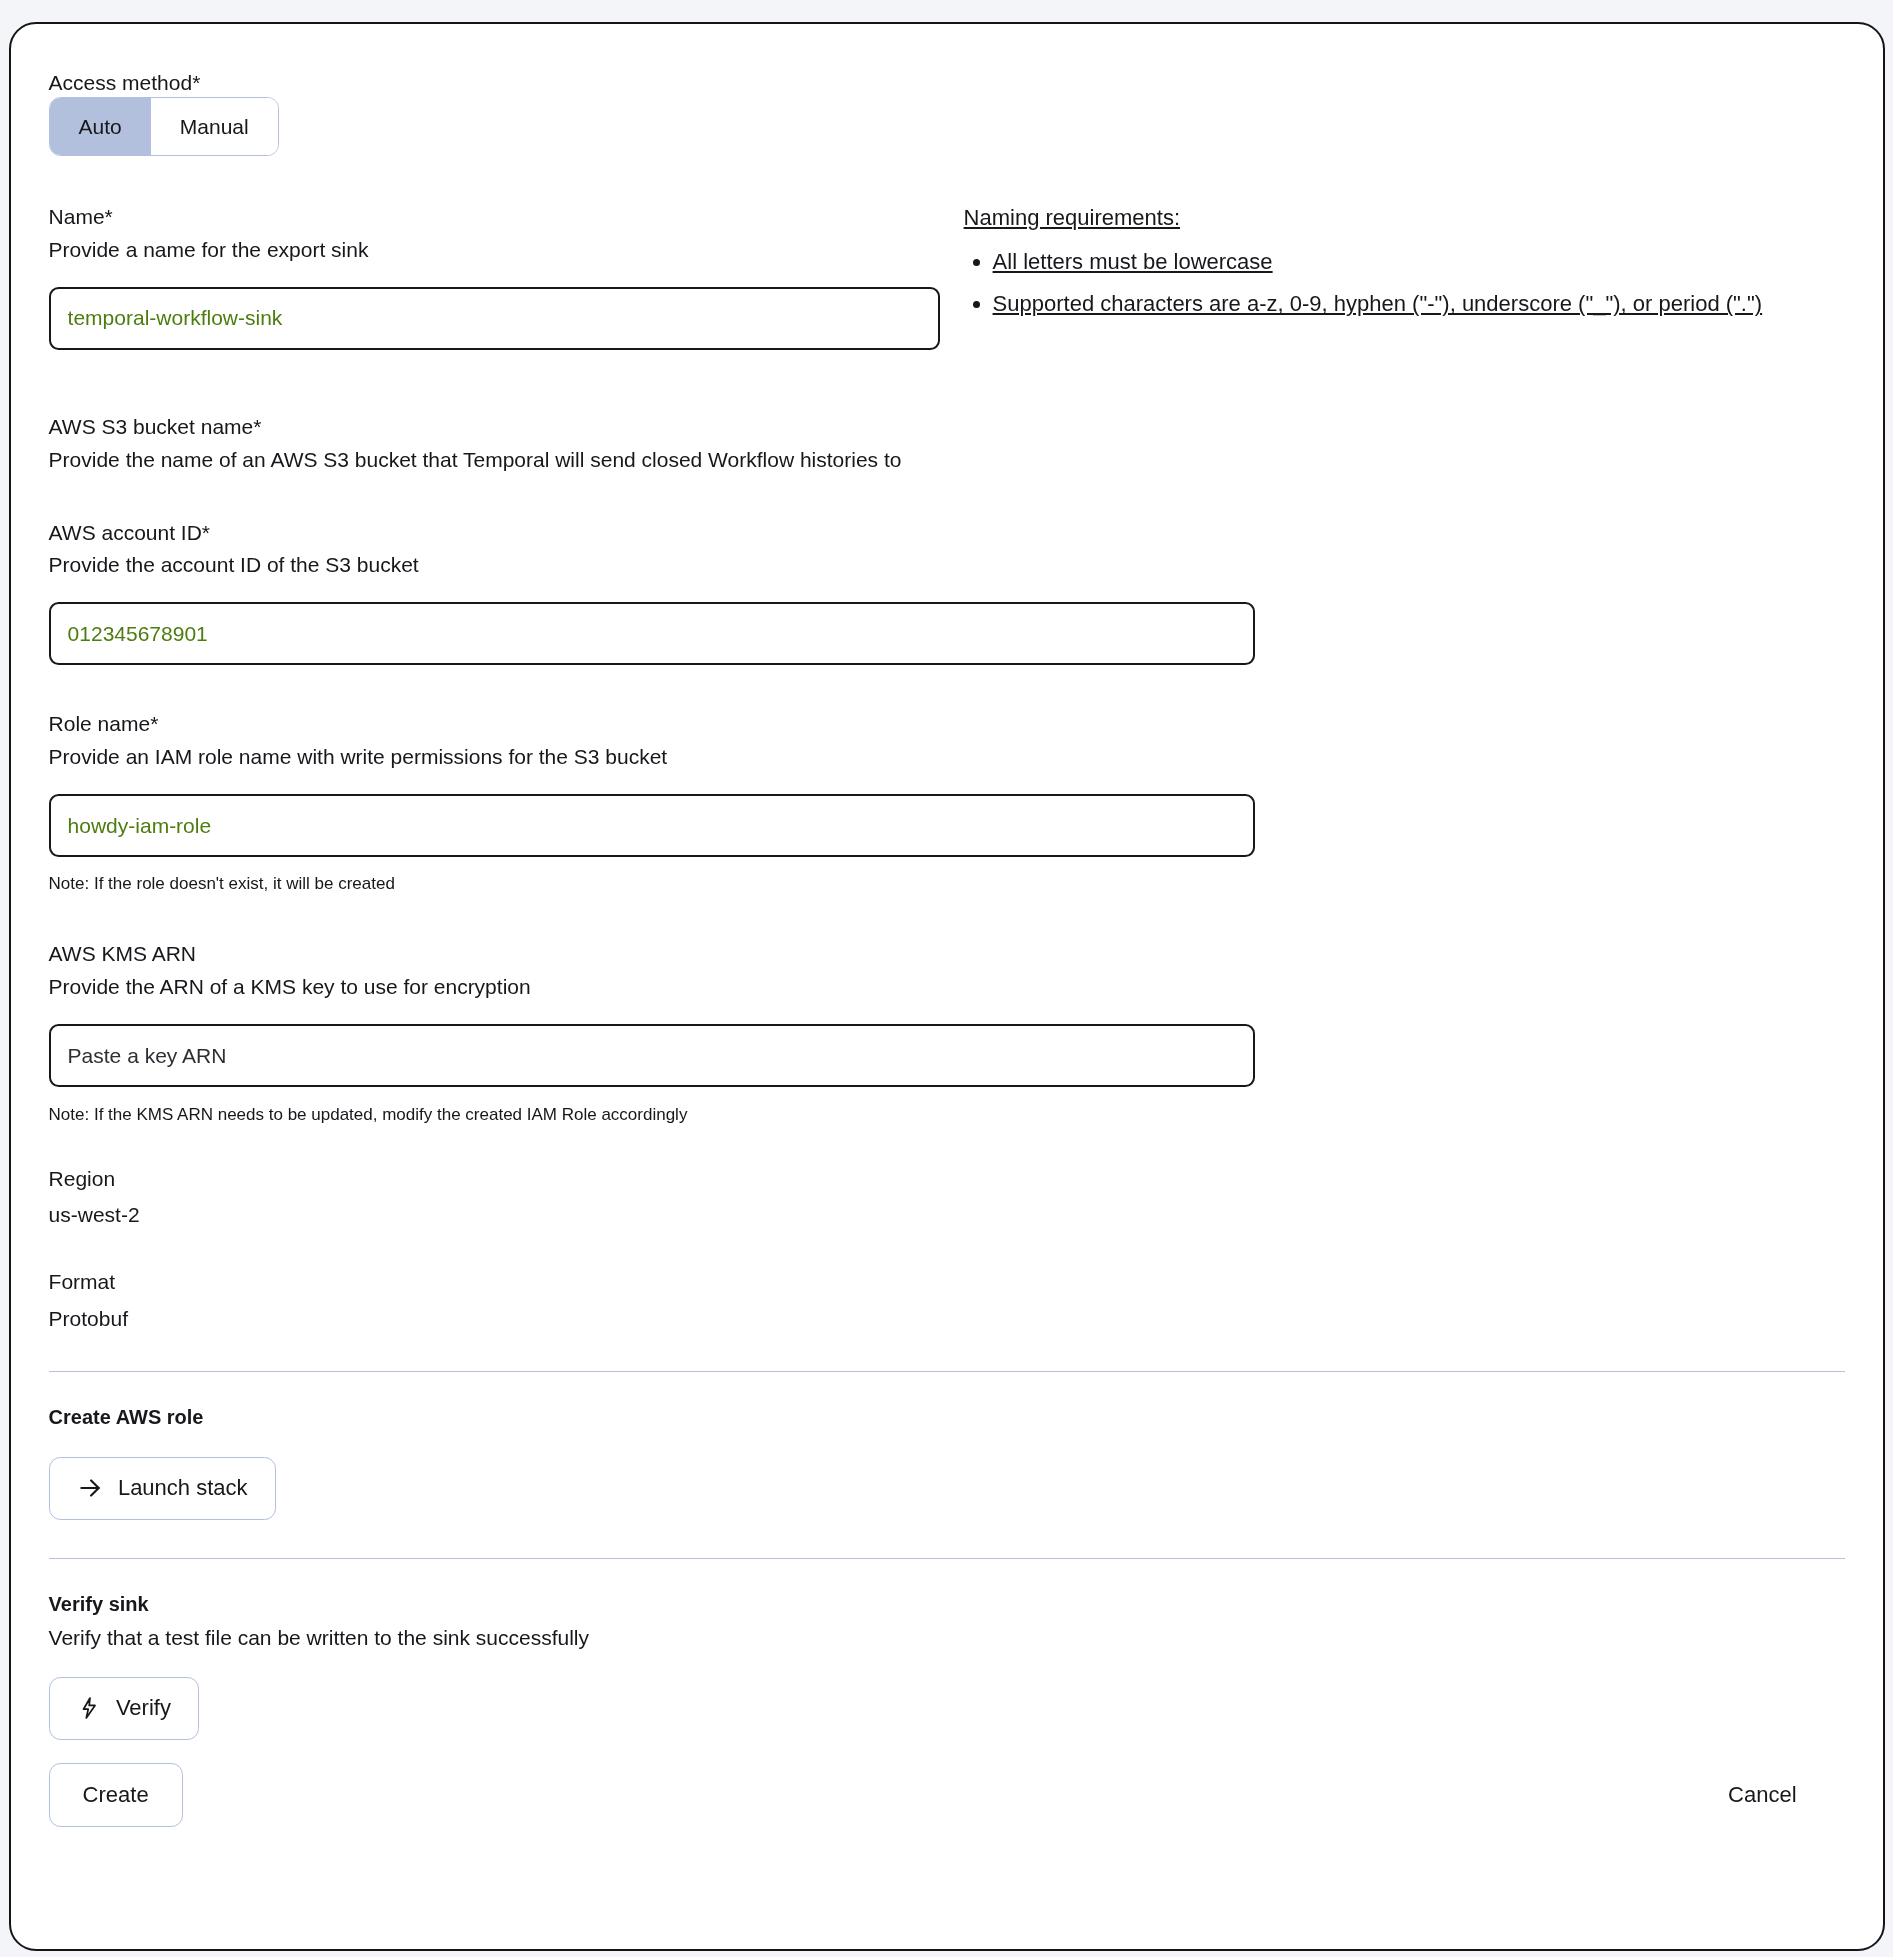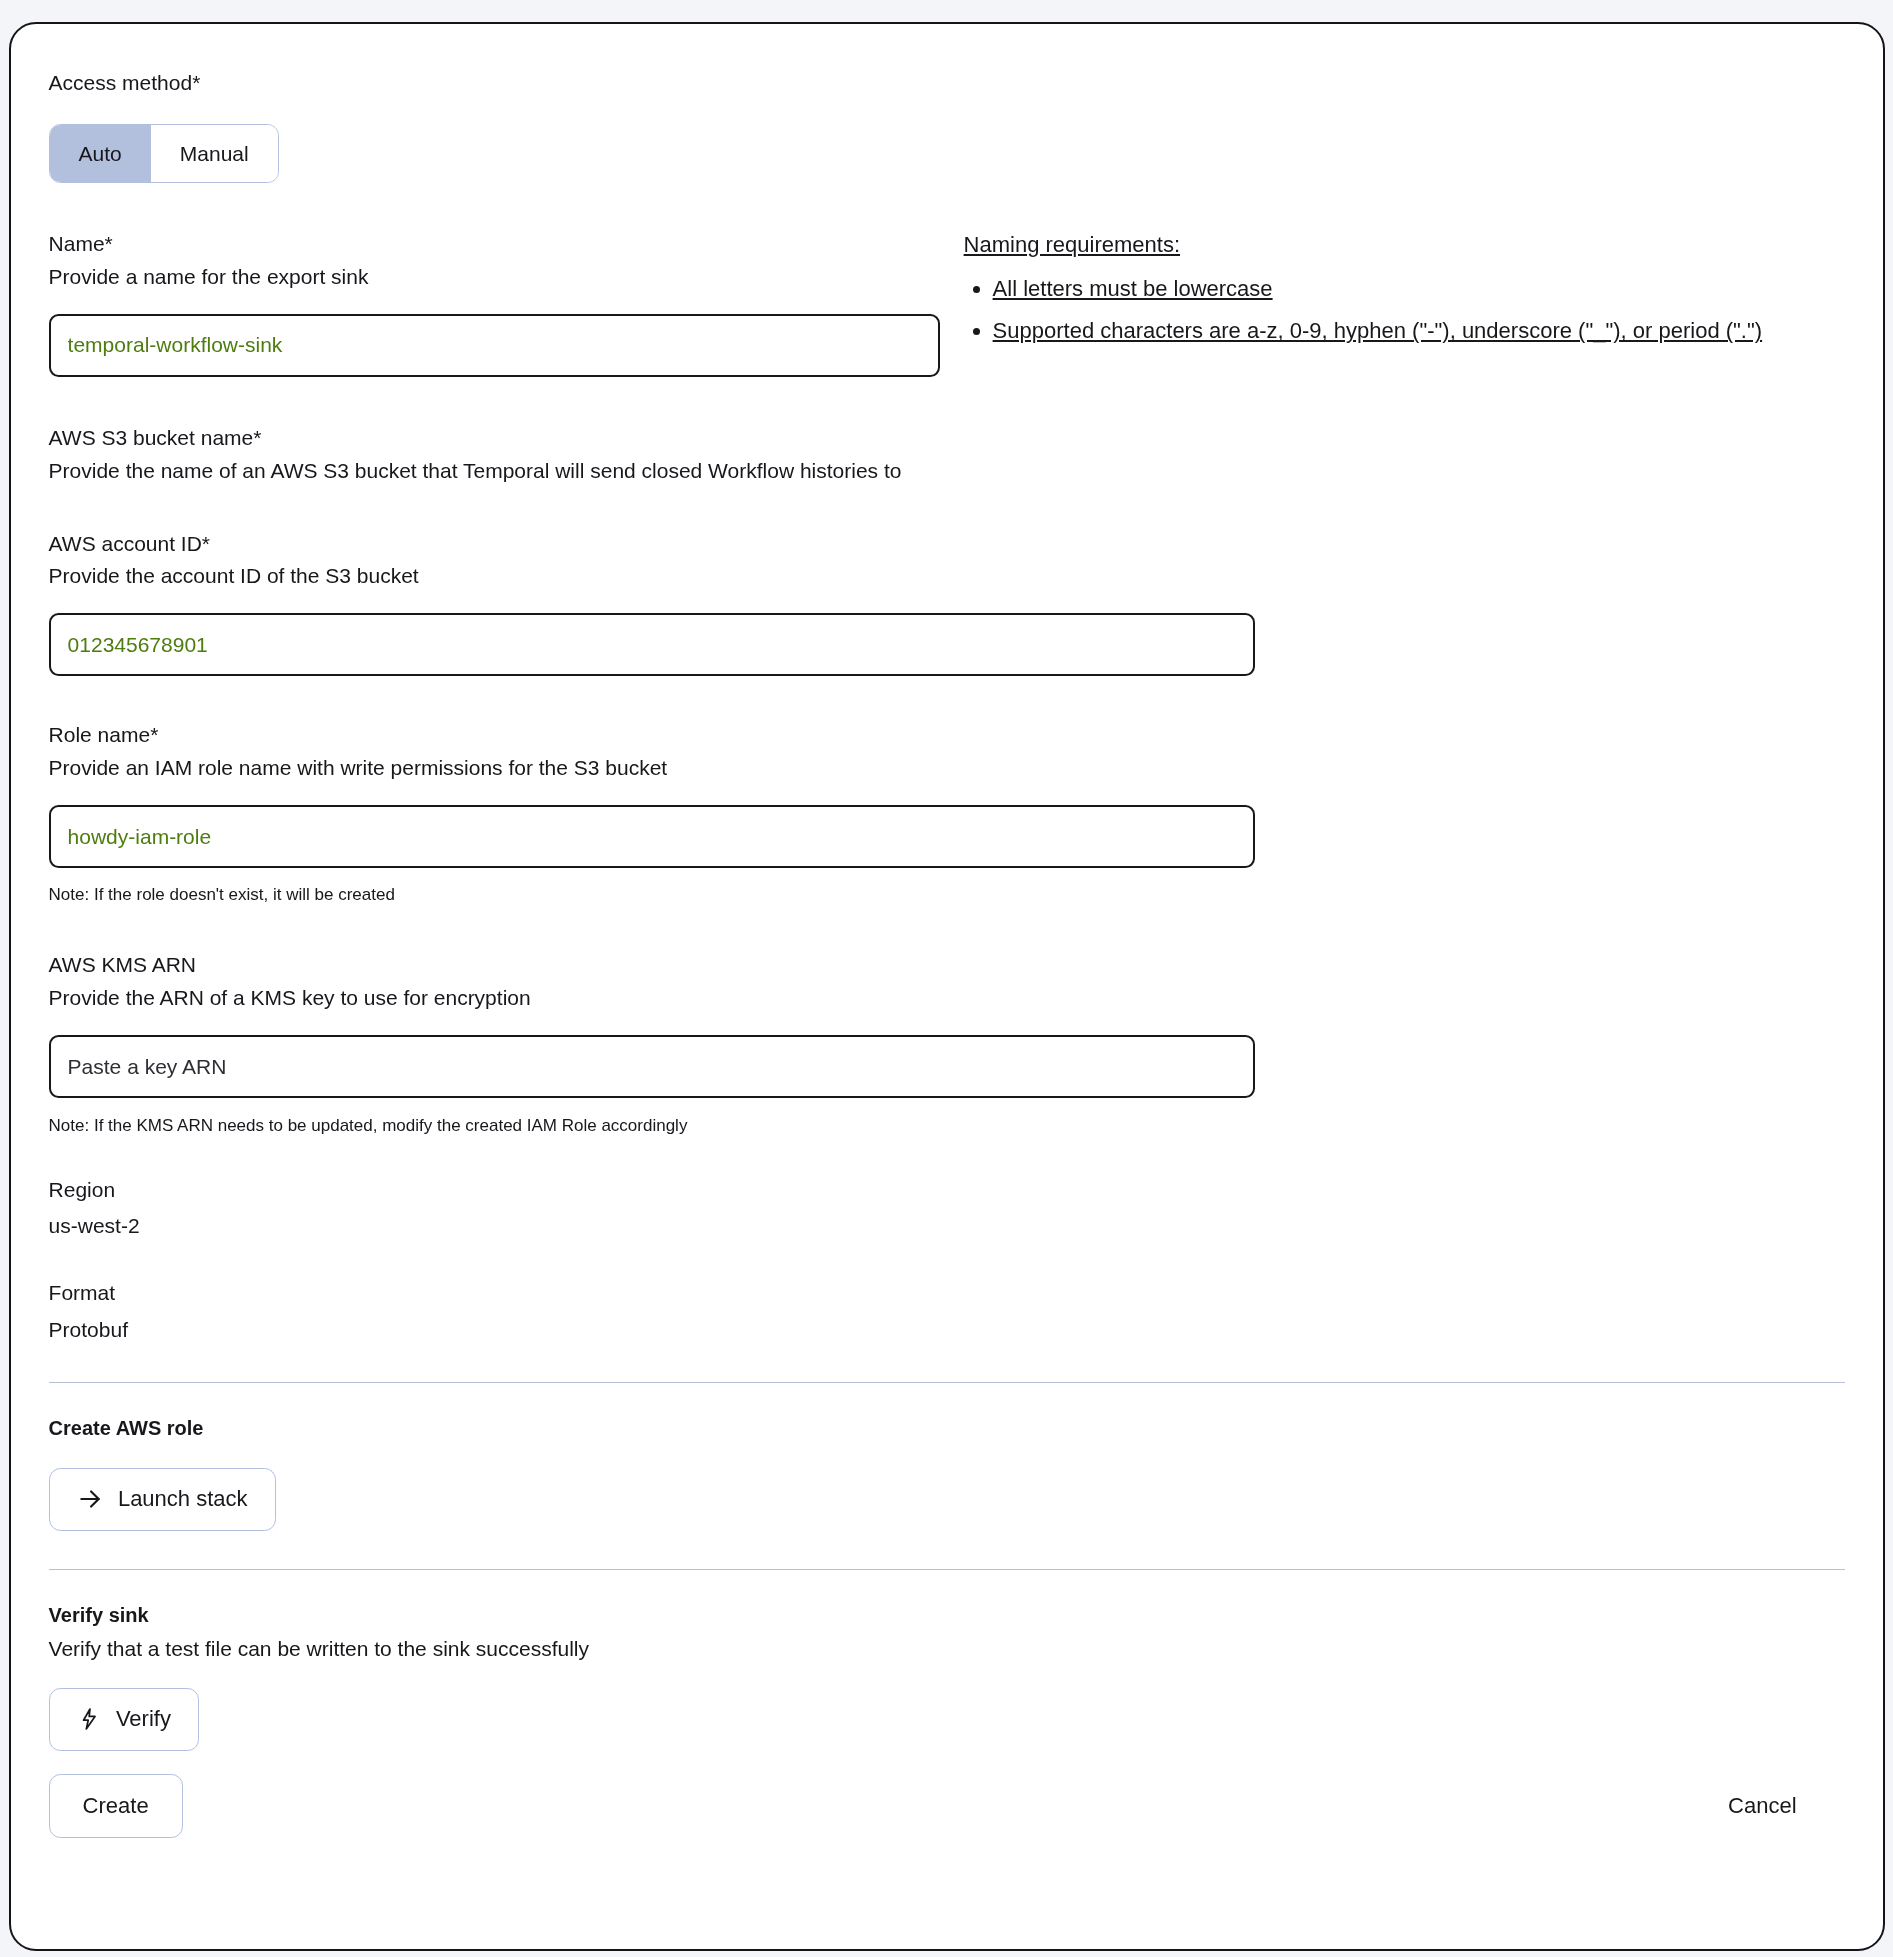--- a/index.html
+++ b/index.html
@@ -41,21 +41,20 @@
     margin-top: 23px;
     outline: none;
   }
   input.text-input::placeholder { color: #2e2e35; opacity: 1; }
   .w-narrow { width: 891px; }
   .w-wide { width: 1206px; }
 
   
   .toggle {
     display: inline-flex;
-    margin-top: 27px;
     border: 1.9px solid #b2c0dd;
     border-radius: 11.5px;
     overflow: hidden;
     background: #fff;
   }
   .seg {
     height: 57px;
     font-family: "Liberation Sans", sans-serif;
     font-size: 21px;
     color: #17171c;
@@ -67,21 +66,21 @@
   }
   .seg.active { background: #b2c0dd; }
 
   
   .row { display: flex; align-items: flex-start; margin-top: 46px; }
   .naming { margin-left: 24px; width: 860px; text-decoration: underline; }
   .nr-title { font-size: 22px; line-height: 31px; }
   .naming ul { margin-top: 13.4px; padding-left: 29px; }
   .naming li { font-size: 22px; line-height: 32.5px; margin-bottom: 9.6px; }
 
-  .field { margin-top: 46px; }
+  .field { margin-top: 62px; }
   .field.tight { margin-top: 44px; }
 
   .static-field { margin-top: 38px; }
   .static-field .value { font-size: 21px; line-height: 29px; margin-top: 7.6px; }
 
   .divider {
     border: none;
     border-top: 1.9px solid #b7c2d8;
     margin-top: 38px;
   }

